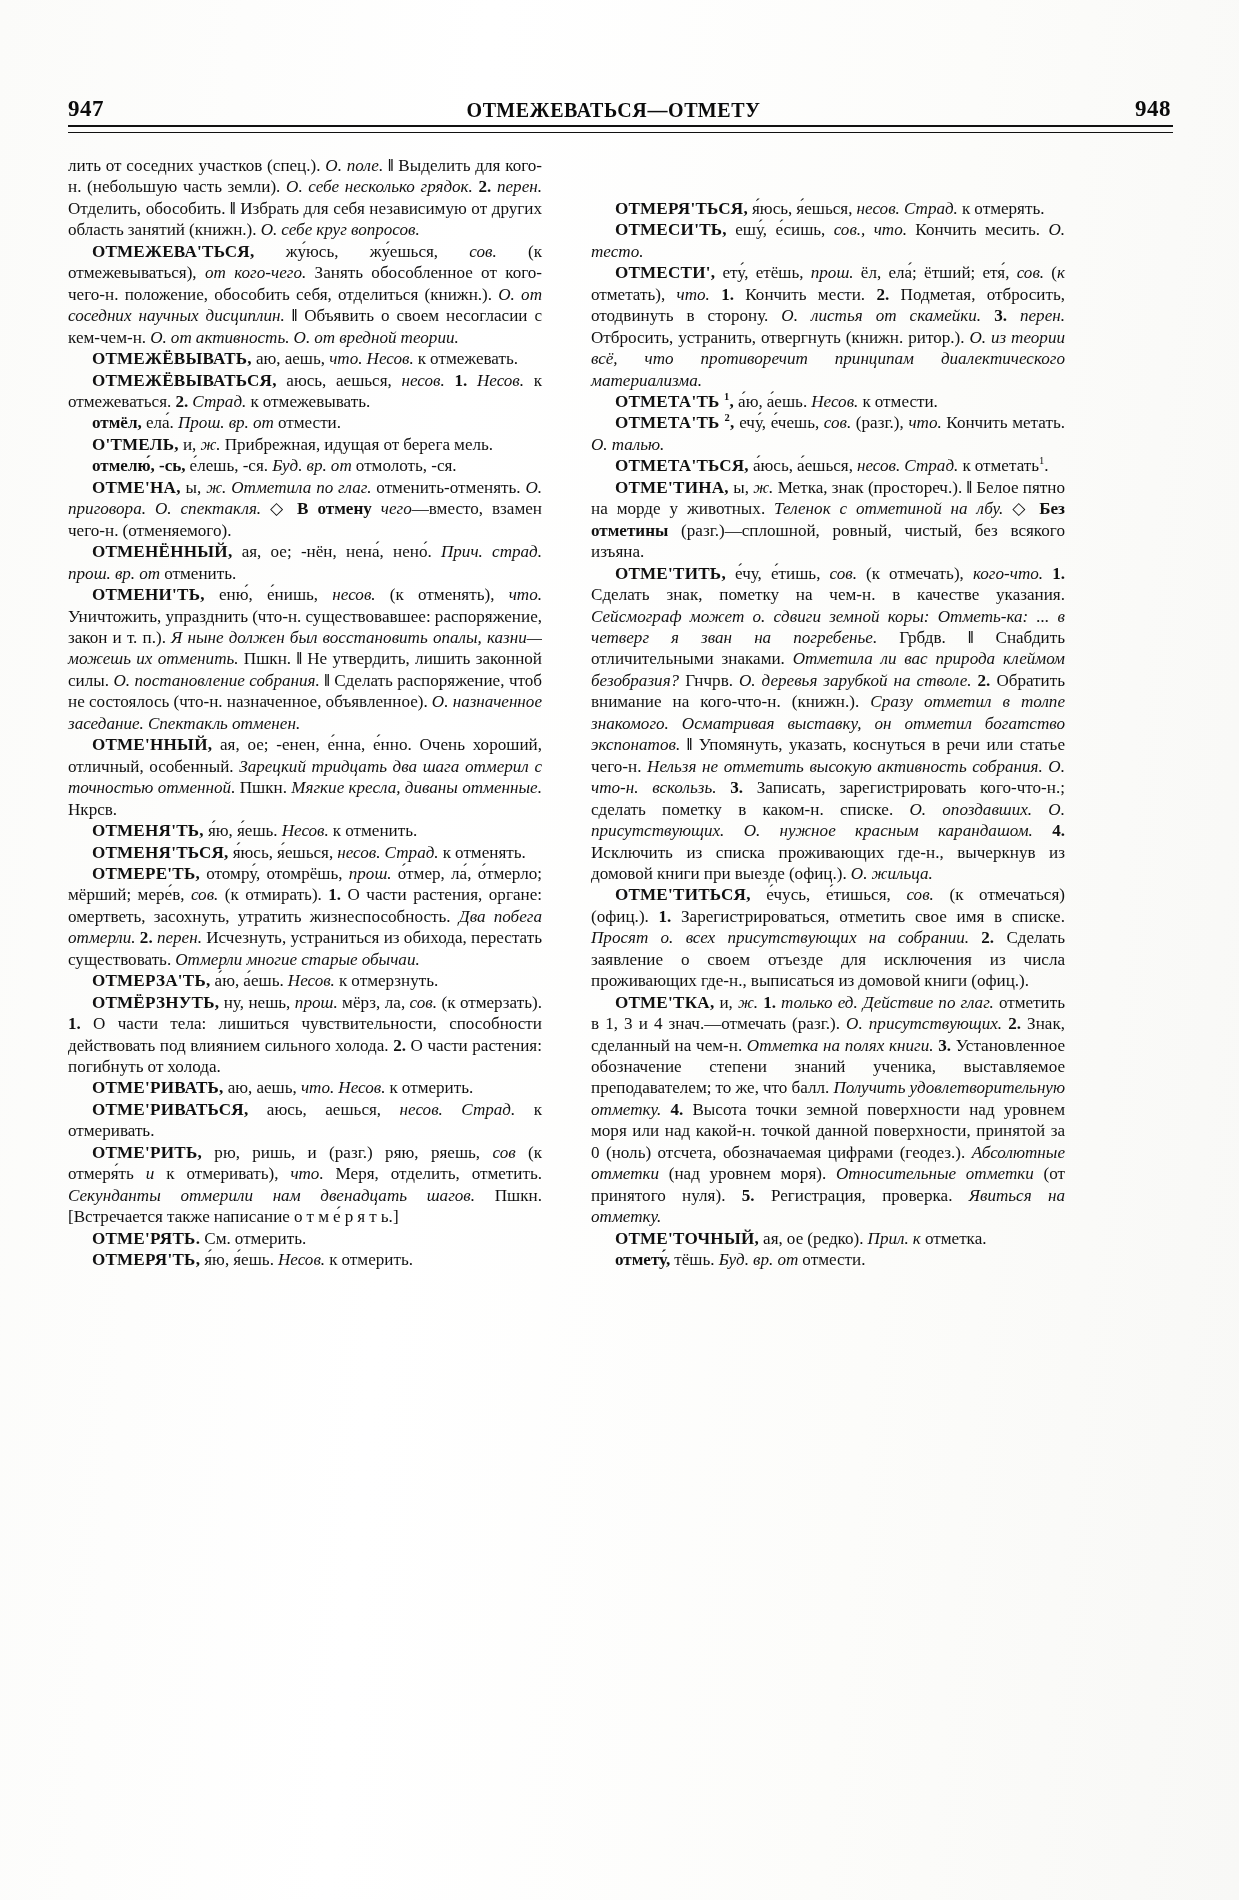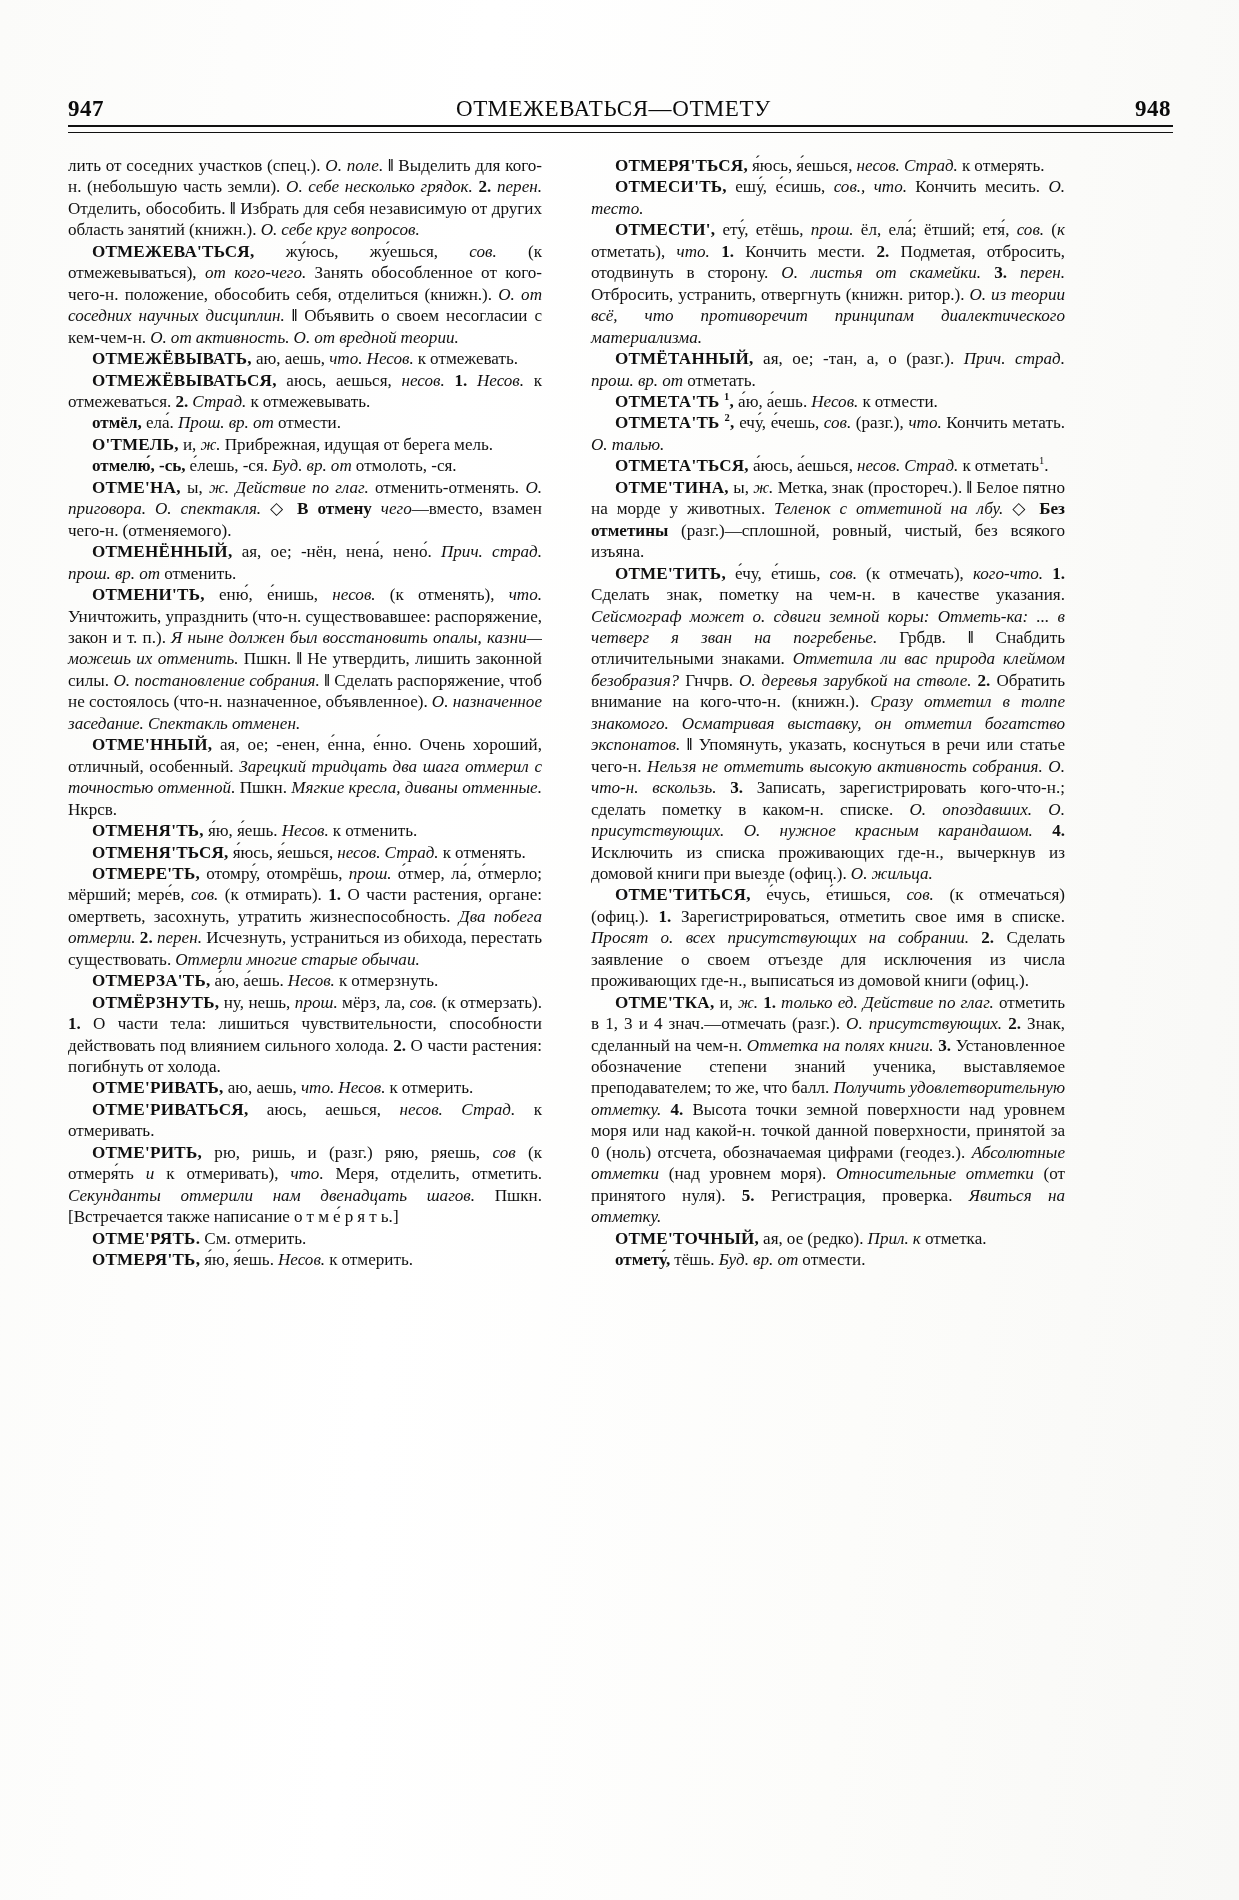--- a/index.html
+++ b/index.html
@@ -44,22 +44,22 @@
   .folio {
     font-family: "Liberation Serif", "DejaVu Serif", serif;
     font-weight: bold;
     font-size: 23px;
     letter-spacing: 0.5px;
     line-height: 1;
     color: #0b0b0b;
   }
   .running-head {
     font-family: "Liberation Serif", "DejaVu Serif", serif;
-    font-weight: normal;
-    font-size: 23px;
+    font-weight: bold;
+    font-size: 20px;
     letter-spacing: 0.6px;
     line-height: 1;
     color: #0b0b0b;
     transform: translateX(-6px);
   }
   .rule-double {
     margin-top: 5px;
     height: 5px;
     border-top: 2.6px solid #111;
     border-bottom: 1.3px solid #111;
@@ -128,41 +128,40 @@
 
     <div class="columns">
       <div class="col col-left" id="col-left">
           <p class="entry cont">лить от соседних участков (спец.). <i>О. поле.</i> <b>‖</b> Выделить для кого-н. (небольшую часть земли). <i>О. себе несколько грядок.</i> <b>2.</b> <i>перен.</i> Отделить, обособить. <b>‖</b> Избрать для себя независимую от других область занятий (книжн.). <i>О. себе круг вопросов.</i></p>
           <p class="entry"><span class="hw">ОТМЕЖЕВА'ТЬСЯ,</span> жу́юсь, жу́ешься, <i>сов.</i> (к отмежевываться), <i>от кого-чего.</i> Занять обособленное от кого-чего-н. положение, обособить себя, отделиться (книжн.). <i>О. от соседних научных дисциплин.</i> <b>‖</b> Объявить о своем несогласии с кем-чем-н. <i>О. от активность. О. от вредной теории.</i></p>
           <p class="entry"><span class="hw">ОТМЕЖЁВЫВАТЬ,</span> аю, аешь, <i>что. Несов.</i> к отмежевать.</p>
           <p class="entry"><span class="hw">ОТМЕЖЁВЫВАТЬСЯ,</span> аюсь, аешься, <i>несов.</i> <b>1.</b> <i>Несов.</i> к отмежеваться. <b>2.</b> <i>Страд.</i> к отмежевывать.</p>
           <p class="entry"><span class="hw-sm">отмёл,</span> ела́. <i>Прош. вр. от</i> отмести.</p>
           <p class="entry"><span class="hw">О'ТМЕЛЬ,</span> и, <i>ж.</i> Прибрежная, идущая от берега мель.</p>
           <p class="entry"><span class="hw-sm">отмелю́, -сь,</span> е́лешь, -ся. <i>Буд. вр. от</i> отмолоть, -ся.</p>
-          <p class="entry"><span class="hw">ОТМЕ'НА,</span> ы, <i>ж. Действие по глаг.</i> отменить-отменять. <i>О. приговора. О. спектакля.</i> <span class="dia">◇</span> <b>В отмену</b> <i>чего</i>—вместо, взамен чего-н. (отменяемого).</p>
+          <p class="entry"><span class="hw">ОТМЕ'НА,</span> ы, <i>ж. Отметила по глаг.</i> отменить-отменять. <i>О. приговора. О. спектакля.</i> <span class="dia">◇</span> <b>В отмену</b> <i>чего</i>—вместо, взамен чего-н. (отменяемого).</p>
           <p class="entry"><span class="hw">ОТМЕНЁННЫЙ,</span> ая, ое; -нён, нена́, нено́. <i>Прич. страд. прош. вр. от</i> отменить.</p>
           <p class="entry"><span class="hw">ОТМЕНИ'ТЬ,</span> еню́, е́нишь, <i>несов.</i> (к отменять), <i>что.</i> Уничтожить, упразднить (что-н. существовавшее: распоряжение, закон и т. п.). <i>Я ныне должен был восстановить опалы, казни—можешь их отменить.</i> Пшкн. <b>‖</b> Не утвердить, лишить законной силы. <i>О. постановление собрания.</i> <b>‖</b> Сделать распоряжение, чтоб не состоялось (что-н. назначенное, объявленное). <i>О. назначенное заседание. Спектакль отменен.</i></p>
           <p class="entry"><span class="hw">ОТМЕ'ННЫЙ,</span> ая, ое; -енен, е́нна, е́нно. Очень хороший, отличный, особенный. <i>Зарецкий тридцать два шага отмерил с точностью отменной.</i> Пшкн. <i>Мягкие кресла, диваны отменные.</i> Нкрсв.</p>
           <p class="entry"><span class="hw">ОТМЕНЯ'ТЬ,</span> я́ю, я́ешь. <i>Несов.</i> к отменить.</p>
           <p class="entry"><span class="hw">ОТМЕНЯ'ТЬСЯ,</span> я́юсь, я́ешься, <i>несов. Страд.</i> к отменять.</p>
           <p class="entry"><span class="hw">ОТМЕРЕ'ТЬ,</span> отомру́, отомрёшь, <i>прош.</i> о́тмер, ла́, о́тмерло; мёрший; мере́в, <i>сов.</i> (к отмирать). <b>1.</b> О части растения, органе: омертветь, засохнуть, утратить жизнеспособность. <i>Два побега отмерли.</i> <b>2.</b> <i>перен.</i> Исчезнуть, устраниться из обихода, перестать существовать. <i>Отмерли многие старые обычаи.</i></p>
           <p class="entry"><span class="hw">ОТМЕРЗА'ТЬ,</span> а́ю, а́ешь. <i>Несов.</i> к отмерзнуть.</p>
           <p class="entry"><span class="hw">ОТМЁРЗНУТЬ,</span> ну, нешь, <i>прош.</i> мёрз, ла, <i>сов.</i> (к отмерзать). <b>1.</b> О части тела: лишиться чувствительности, способности действовать под влиянием сильного холода. <b>2.</b> О части растения: погибнуть от холода.</p>
           <p class="entry"><span class="hw">ОТМЕ'РИВАТЬ,</span> аю, аешь, <i>что. Несов.</i> к отмерить.</p>
           <p class="entry"><span class="hw">ОТМЕ'РИВАТЬСЯ,</span> аюсь, аешься, <i>несов. Страд.</i> к отмеривать.</p>
           <p class="entry"><span class="hw">ОТМЕ'РИТЬ,</span> рю, ришь, и (разг.) ряю, ряешь, <i>сов</i> (к отмеря́ть <i>и</i> к отмеривать), <i>что.</i> Меря, отделить, отметить. <i>Секунданты отмерили нам двенадцать шагов.</i> Пшкн. [Встречается также написание о т м е́ р я т ь.]</p>
           <p class="entry"><span class="hw">ОТМЕ'РЯТЬ.</span> См. отмерить.</p>
           <p class="entry"><span class="hw">ОТМЕРЯ'ТЬ,</span> я́ю, я́ешь. <i>Несов.</i> к отмерить.</p>
         </div>
       <div class="col-divider"></div>
       <div class="col col-right" id="col-right">
           <p class="entry"><span class="hw">ОТМЕРЯ'ТЬСЯ,</span> я́юсь, я́ешься, <i>несов. Страд.</i> к отмерять.</p>
           <p class="entry"><span class="hw">ОТМЕСИ'ТЬ,</span> ешу́, е́сишь, <i>сов., что.</i> Кончить месить. <i>О. тесто.</i></p>
           <p class="entry"><span class="hw">ОТМЕСТИ',</span> ету́, етёшь, <i>прош.</i> ёл, ела́; ётший; етя́, <i>сов.</i> (<i>к</i> отметать), <i>что.</i> <b>1.</b> Кончить мести. <b>2.</b> Подметая, отбросить, отодвинуть в сторону. <i>О. листья от скамейки.</i> <b>3.</b> <i>перен.</i> Отбросить, устранить, отвергнуть (книжн. ритор.). <i>О. из теории всё, что противоречит принципам диалектического материализма.</i></p>
-          <p class="entry"><span class="hw">ОТМЁТАННЫЙ,</span> ая, ое; -тан, а, о (разг.). <i>Прич. страд. прош. вр. от</i> отметать.</p>
           <p class="entry"><span class="hw">ОТМЕТА'ТЬ <sup>1</sup>,</span> а́ю, а́ешь. <i>Несов.</i> к отмести.</p>
           <p class="entry"><span class="hw">ОТМЕТА'ТЬ <sup>2</sup>,</span> ечу́, е́чешь, <i>сов.</i> (разг.), <i>что.</i> Кончить метать. <i>О. талью.</i></p>
           <p class="entry"><span class="hw">ОТМЕТА'ТЬСЯ,</span> а́юсь, а́ешься, <i>несов. Страд.</i> к отметать<sup>1</sup>.</p>
           <p class="entry"><span class="hw">ОТМЕ'ТИНА,</span> ы, <i>ж.</i> Метка, знак (простореч.). <b>‖</b> Белое пятно на морде у животных. <i>Теленок с отметиной на лбу.</i> <span class="dia">◇</span> <b>Без отметины</b> (разг.)—сплошной, ровный, чистый, без всякого изъяна.</p>
           <p class="entry"><span class="hw">ОТМЕ'ТИТЬ,</span> е́чу, е́тишь, <i>сов.</i> (к отмечать), <i>кого-что.</i> <b>1.</b> Сделать знак, пометку на чем-н. в качестве указания. <i>Сейсмограф может о. сдвиги земной коры: Отметь-ка: ... в четверг я зван на погребенье.</i> Грбдв. <b>‖</b> Снабдить отличительными знаками. <i>Отметила ли вас природа клеймом безобразия?</i> Гнчрв. <i>О. деревья зарубкой на стволе.</i> <b>2.</b> Обратить внимание на кого-что-н. (книжн.). <i>Сразу отметил в толпе знакомого. Осматривая выставку, он отметил богатство экспонатов.</i> <b>‖</b> Упомянуть, указать, коснуться в речи или статье чего-н. <i>Нельзя не отметить высокую активность собрания. О. что-н. вскользь.</i> <b>3.</b> Записать, зарегистрировать кого-что-н.; сделать пометку в каком-н. списке. <i>О. опоздавших. О. присутствующих. О. нужное красным карандашом.</i> <b>4.</b> Исключить из списка проживающих где-н., вычеркнув из домовой книги при выезде (офиц.). <i>О. жильца.</i></p>
           <p class="entry"><span class="hw">ОТМЕ'ТИТЬСЯ,</span> е́чусь, е́тишься, <i>сов.</i> (к отмечаться) (офиц.). <b>1.</b> Зарегистрироваться, отметить свое имя в списке. <i>Просят о. всех присутствующих на собрании.</i> <b>2.</b> Сделать заявление о своем отъезде для исключения из числа проживающих где-н., выписаться из домовой книги (офиц.).</p>
           <p class="entry"><span class="hw">ОТМЕ'ТКА,</span> и, <i>ж.</i> <b>1.</b> <i>только ед. Действие по глаг.</i> отметить в 1, 3 и 4 знач.—отмечать (разг.). <i>О. присутствующих.</i> <b>2.</b> Знак, сделанный на чем-н. <i>Отметка на полях книги.</i> <b>3.</b> Установленное обозначение степени знаний ученика, выставляемое преподавателем; то же, что балл. <i>Получить удовлетворительную отметку.</i> <b>4.</b> Высота точки земной поверхности над уровнем моря или над какой-н. точкой данной поверхности, принятой за 0 (ноль) отсчета, обозначаемая цифрами (геодез.). <i>Абсолютные отметки</i> (над уровнем моря). <i>Относительные отметки</i> (от принятого нуля). <b>5.</b> Регистрация, проверка. <i>Явиться на отметку.</i></p>
           <p class="entry"><span class="hw">ОТМЕ'ТОЧНЫЙ,</span> ая, ое (редко). <i>Прил. к</i> отметка.</p>
           <p class="entry"><span class="hw-sm">отмету́,</span> тёшь. <i>Буд. вр. от</i> отмести.</p>
         </div>

